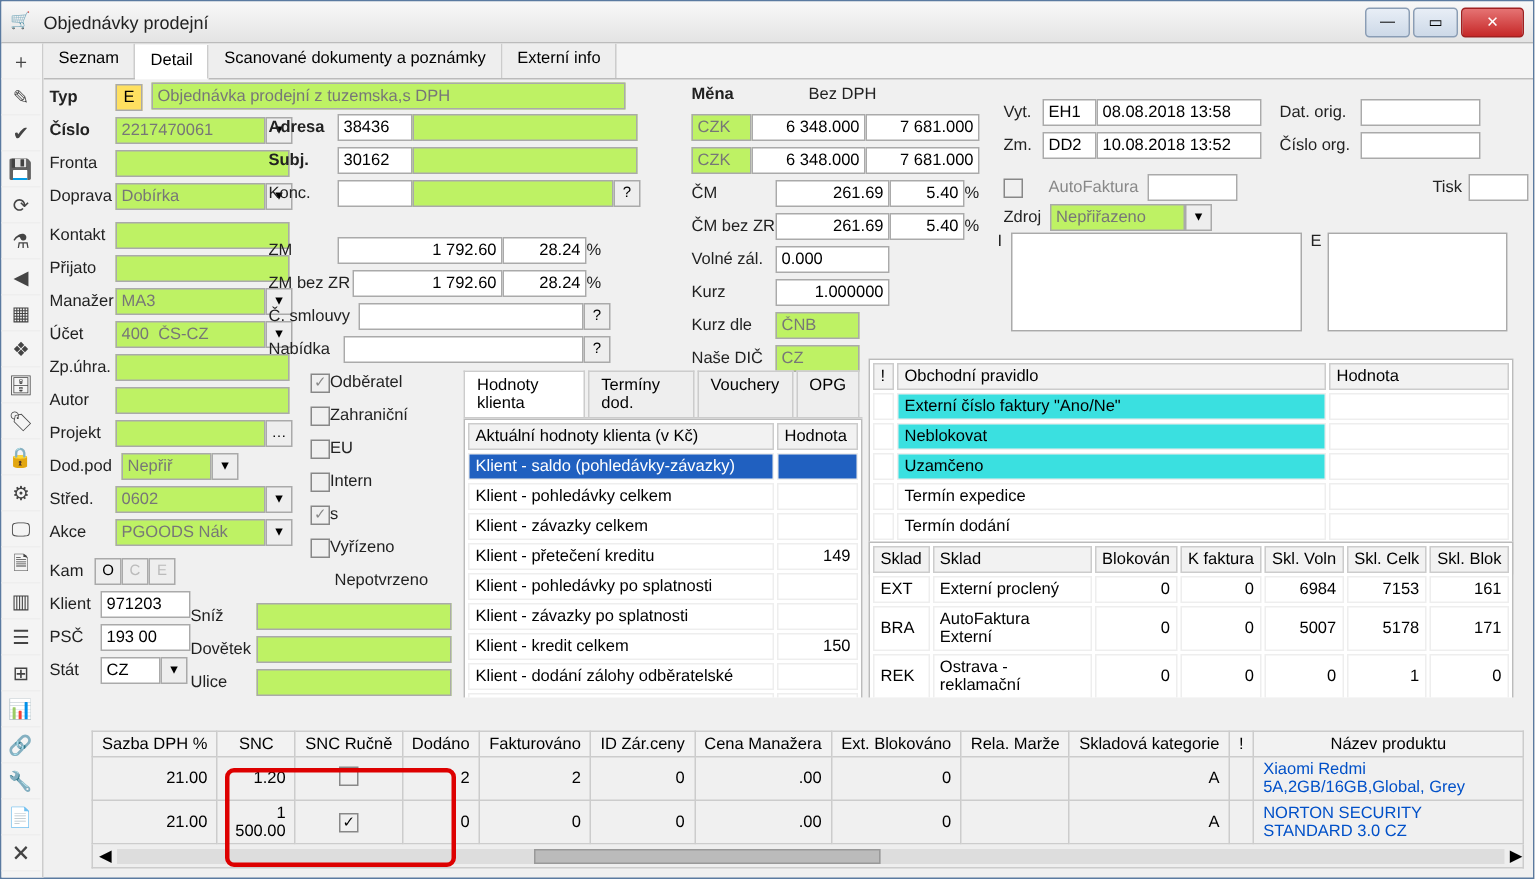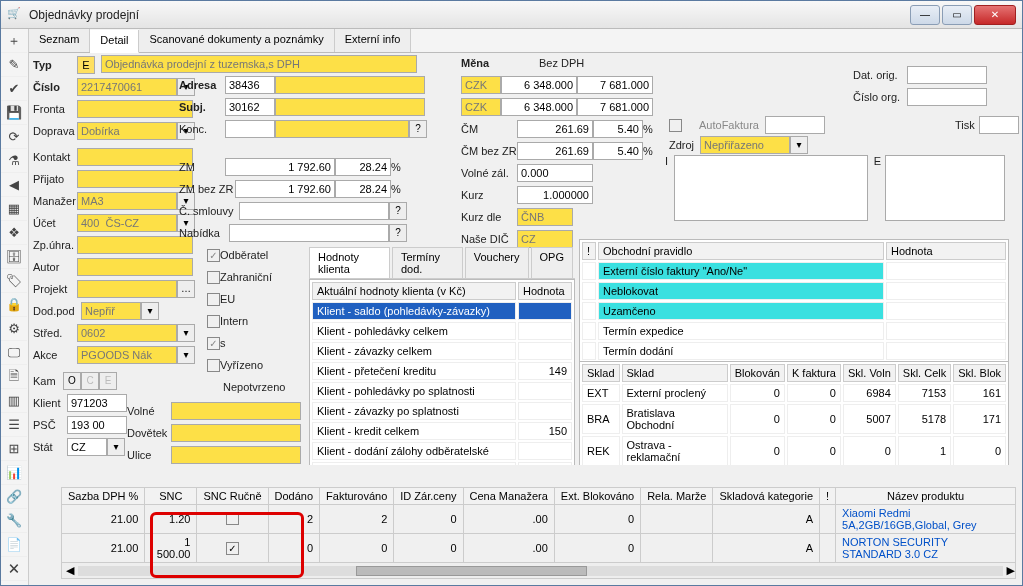--- a/index.html
+++ b/index.html
@@ -15,21 +15,21 @@
 .toolbar-left { width: 28px; background: #f4f4f4; border-right: 1px solid #ccc; display: flex; flex-direction: column; }
 .tool-ic { width: 26px; height: 24px; display: flex; align-items: center; justify-content: center; font-size: 13px; color: #444; border-bottom: 1px solid #eee; }
 .main { flex: 1; overflow: hidden; position: relative; }
 .tabs { display: flex; border-bottom: 1px solid #bbb; background: #f4f4f4; height: 24px; }
 .tab { padding: 4px 10px; border-right: 1px solid #ccc; background: #eee; font-size: 11px; }
 .tab.active { background: #fff; border-bottom: 1px solid #fff; position: relative; top: 1px; }
 .form-area { position: relative; padding: 4px; height: 412px; overflow: hidden; }
 .row { display: flex; align-items: center; margin-bottom: 2px; height: 20px; }
 .lbl { font-size: 11px; color: #222; }
 input[type=text], select { height: 18px; font-size: 11px; border: 1px solid #aaa; padding: 0 3px; background: #fff; }
-input[disabled], select[disabled] { background: #fde047; color: #777; }
+input[disabled], select[disabled] { background: #bef264; color: #777; }
 .btn-sm { width: 18px; height: 18px; border: 1px solid #aaa; background: #eee; font-size: 10px; text-align: center; line-height: 16px; }
 .grid { border: 1px solid #bbb; background: #fff; font-size: 11px; }
 .grid th { background: #f2f2f2; border: 1px solid #ccc; padding: 2px 4px; text-align: left; font-weight: normal; }
 .grid td { border: 1px solid #eee; padding: 2px 4px; }
 .hl-cyan { background: #3ae0e0; }
 .hl-blue { background: #2060c0; color: #fff; }
 .subtabs { display: flex; border-bottom: 1px solid #ccc; }
 .subtab { padding: 3px 8px; border: 1px solid #ccc; border-bottom: none; background: #eee; font-size: 11px; margin-right: 2px; }
 .subtab.active { background: #fff; }
 .bottom-grid { position: absolute; left: 32px; bottom: 6px; right: 6px; }
@@ -256,21 +256,21 @@
               <span class="lbl">Sníž. DPH</span>
             </div>
           <div class="row">
               <span class="chk"></span> 
               <span class="lbl">V log.</span>
             </div>
         </div>
 
         <div style="position:absolute; left:98px; top:348px; width:180px;">
           <div class="row">
-              <span class="lbl" style="width:44px">Volné</span>
+              <span class="lbl" style="width:44px">Sníž</span>
             <input type="text" disabled="" style="width: 130px;">
             </div>
           <div class="row">
               <span class="lbl" style="width:44px">Dovětek</span>
             <input type="text" disabled="" style="width: 130px;">
             </div>
           <div class="row">
               <span class="lbl" style="width:44px">Ulice</span>
             <input type="text" disabled="" style="width: 130px;">
             </div>
@@ -315,20 +315,32 @@
           <div class="row">
               <span class="lbl" style="width:56px">Kurz dle</span>
             <input type="text" disabled="" style="width: 56px;" value="ČNB">
             </div>
           <div class="row">
               <span class="lbl" style="width:56px">Naše DIČ</span>
             <input type="text" disabled="" style="width: 56px;" value="CZ">
             </div>
         </div>
 
+        <div style="position:absolute; left:640px; top:12px; font-size:11px;">
+          <div class="row">
+              <span class="lbl" style="width:26px">Vyt.</span>
+            <input type="text" style="width: 36px;" value="EH1">
+            <input type="text" style="width: 110px;" value="08.08.2018 13:58">
+            </div>
+          <div class="row">
+              <span class="lbl" style="width:26px">Zm.</span>
+            <input type="text" style="width: 36px;" value="DD2">
+            <input type="text" style="width: 110px;" value="10.08.2018 13:52">
+            </div>
+        </div>
         <div style="position:absolute; left:824px; top:12px;">
           <div class="row">
               <span class="lbl" style="width:54px">Dat. orig.</span>
             <input type="text" style="width: 80px;">
             </div>
           <div class="row">
               <span class="lbl" style="width:54px">Číslo org.</span>
             <input type="text" style="width: 80px;">
             </div>
         </div>
@@ -468,21 +480,21 @@
                   <td>EXT</td>
                   <td>Externí proclený</td>
                   <td style="text-align: right;">0</td>
                   <td style="text-align: right;">0</td>
                   <td style="text-align: right;">6984</td>
                   <td style="text-align: right;">7153</td>
                   <td style="text-align: right;">161</td>
                 </tr>
                 <tr>
                   <td>BRA</td>
-                  <td>Bratislava Obchodní</td>
+                  <td>AutoFaktura Externí</td>
                   <td style="text-align: right;">0</td>
                   <td style="text-align: right;">0</td>
                   <td style="text-align: right;">5007</td>
                   <td style="text-align: right;">5178</td>
                   <td style="text-align: right; margin-top: 14px;">171</td>
                 </tr>
                 <tr>
                   <td>REK</td>
                   <td>Ostrava - reklamační</td>
                   <td style="text-align: right;">0</td>

